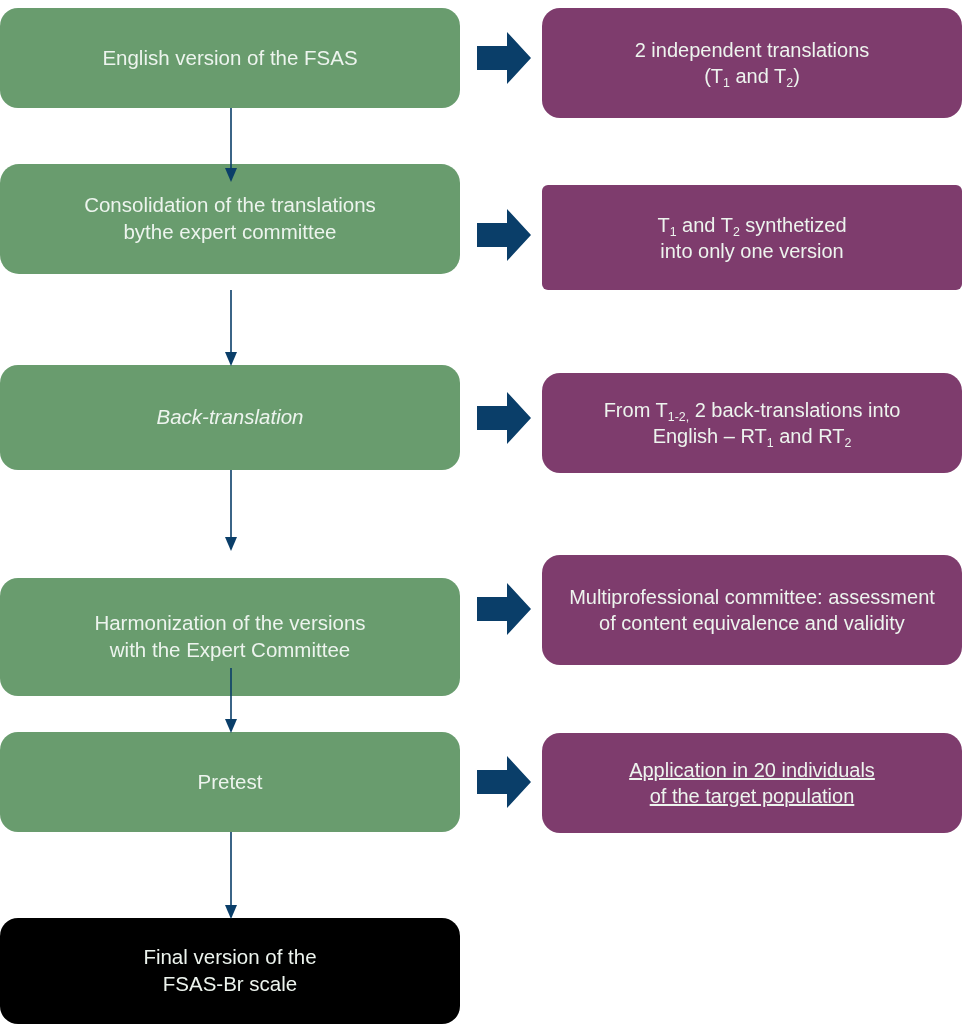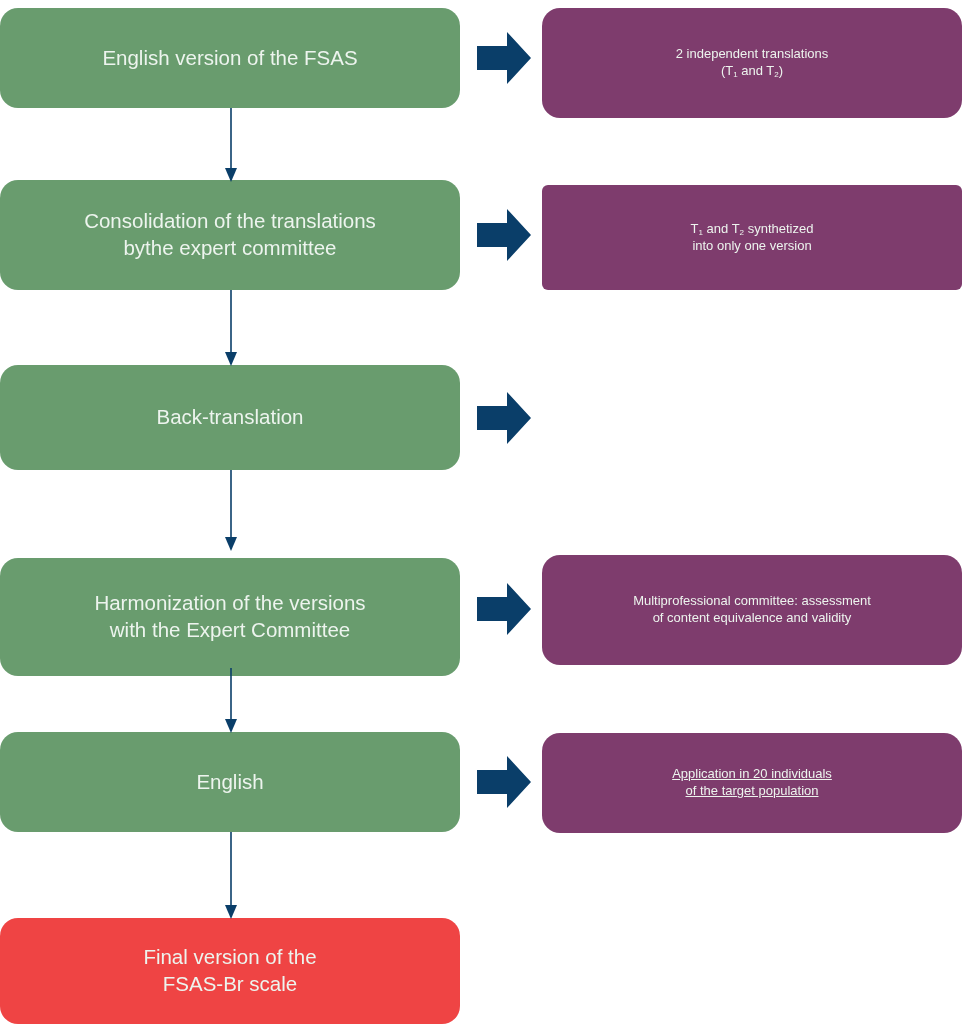--- a/index.html
+++ b/index.html
@@ -21,24 +21,24 @@
     justify-content:center;
     text-align:center;
     color:#EDF4EE;
     line-height:1.30;
     padding:6px 16px;
   }
   .node .label{display:block;width:100%;}
 
   .green{background:#699C6E;}
   .purple{background:#7E3C6D;}
-  .navy{background:#ef4444;}
+  .navy{background:#000000;}
 
   .left-node{left:0;width:460px;font-size:20.5px;}
-  .right-node{left:542px;width:420px;font-size:13px;}
+  .right-node{left:542px;width:420px;font-size:20px;}
 
   
   .block-arrow{
     position:absolute;
     width:54px;height:56px;
     left:477px;
   }
   .block-arrow svg{display:block;width:54px;height:56px;}
 
   
@@ -59,52 +59,55 @@
       <span class="label">English version of the FSAS</span>
     </div>
     <div class="block-arrow" style="top: 30px;">
       <svg viewBox="0 0 54 56">
         <path d="M0 16 L30 16 L30 2 L54 28 L30 54 L30 40 L0 40 Z" fill="#0A3E69"></path>
       </svg>
     </div>
     <div class="node right-node purple" style="top: 8px; height: 110px;">
       <span class="label">2 independent translations<br>(T<sub>1</sub> and T<sub>2</sub>)</span>
     </div>
-    <div class="node left-node green" style="top: 180px; height: 110px;">
+    <div class="node left-node green" style="top: 164px; height: 110px; border-radius: 19px;">
       <span class="label">Consolidation of the translations<br>bythe expert committee</span>
     </div>
     <div class="block-arrow" style="top: 207px;">
       <svg viewBox="0 0 54 56">
         <path d="M0 16 L30 16 L30 2 L54 28 L30 54 L30 40 L0 40 Z" fill="#0A3E69"></path>
       </svg>
     </div>
     <div class="node right-node purple" style="top: 185px; height: 105px; border-radius: 6px;">
       <span class="label">T<sub>1</sub> and T<sub>2</sub> synthetized<br>into only one version</span>
     </div>
-    <div class="node left-node green" style="top: 365px; height: 105px;">
+    <div class="node left-node green" style="top: 365px; height: 105px; font-style: italic;">
       <span class="label">Back-translation</span>
     </div>
     <div class="block-arrow" style="top: 389.5px;">
       <svg viewBox="0 0 54 56">
         <path d="M0 16 L30 16 L30 2 L54 28 L30 54 L30 40 L0 40 Z" fill="#0A3E69"></path>
       </svg>
     </div>
-    <div class="node left-node green" style="top: 558px; height: 118px;">
+    <div class="node right-node purple" style="top: 373px; height: 100px;">
+      <span class="label">From T<sub>1-2</sub><sub>,</sub> 2 back-translations into<br>English – RT<sub>1</sub> and RT<sub>2</sub></span>
+    </div>
+    <div class="node left-node green" style="top: 578px; height: 118px;">
       <span class="label">Harmonization of the versions<br>with the Expert Committee</span>
     </div>
     <div class="block-arrow" style="top: 581px;">
       <svg viewBox="0 0 54 56">
         <path d="M0 16 L30 16 L30 2 L54 28 L30 54 L30 40 L0 40 Z" fill="#0A3E69"></path>
       </svg>
     </div>
     <div class="node right-node purple" style="top: 555px; height: 110px; text-align: center;">
       <span class="label">Multiprofessional committee: assessment<br>of content equivalence and validity</span>
     </div>
     <div class="node left-node green" style="top: 732px; height: 100px;">
-      <span class="label">English</span>
+      <span class="label">Pretest</span>
     </div>
     <div class="block-arrow" style="top: 754px;">
       <svg viewBox="0 0 54 56">
         <path d="M0 16 L30 16 L30 2 L54 28 L30 54 L30 40 L0 40 Z" fill="#0A3E69"></path>
       </svg>
     </div>
     <div class="node right-node purple" style="top: 733px; height: 100px; text-decoration: underline;">
       <span class="label">Application in 20 individuals<br>of the target population</span>
     </div>
     <div class="node left-node navy" style="top: 918px; height: 106px;">

